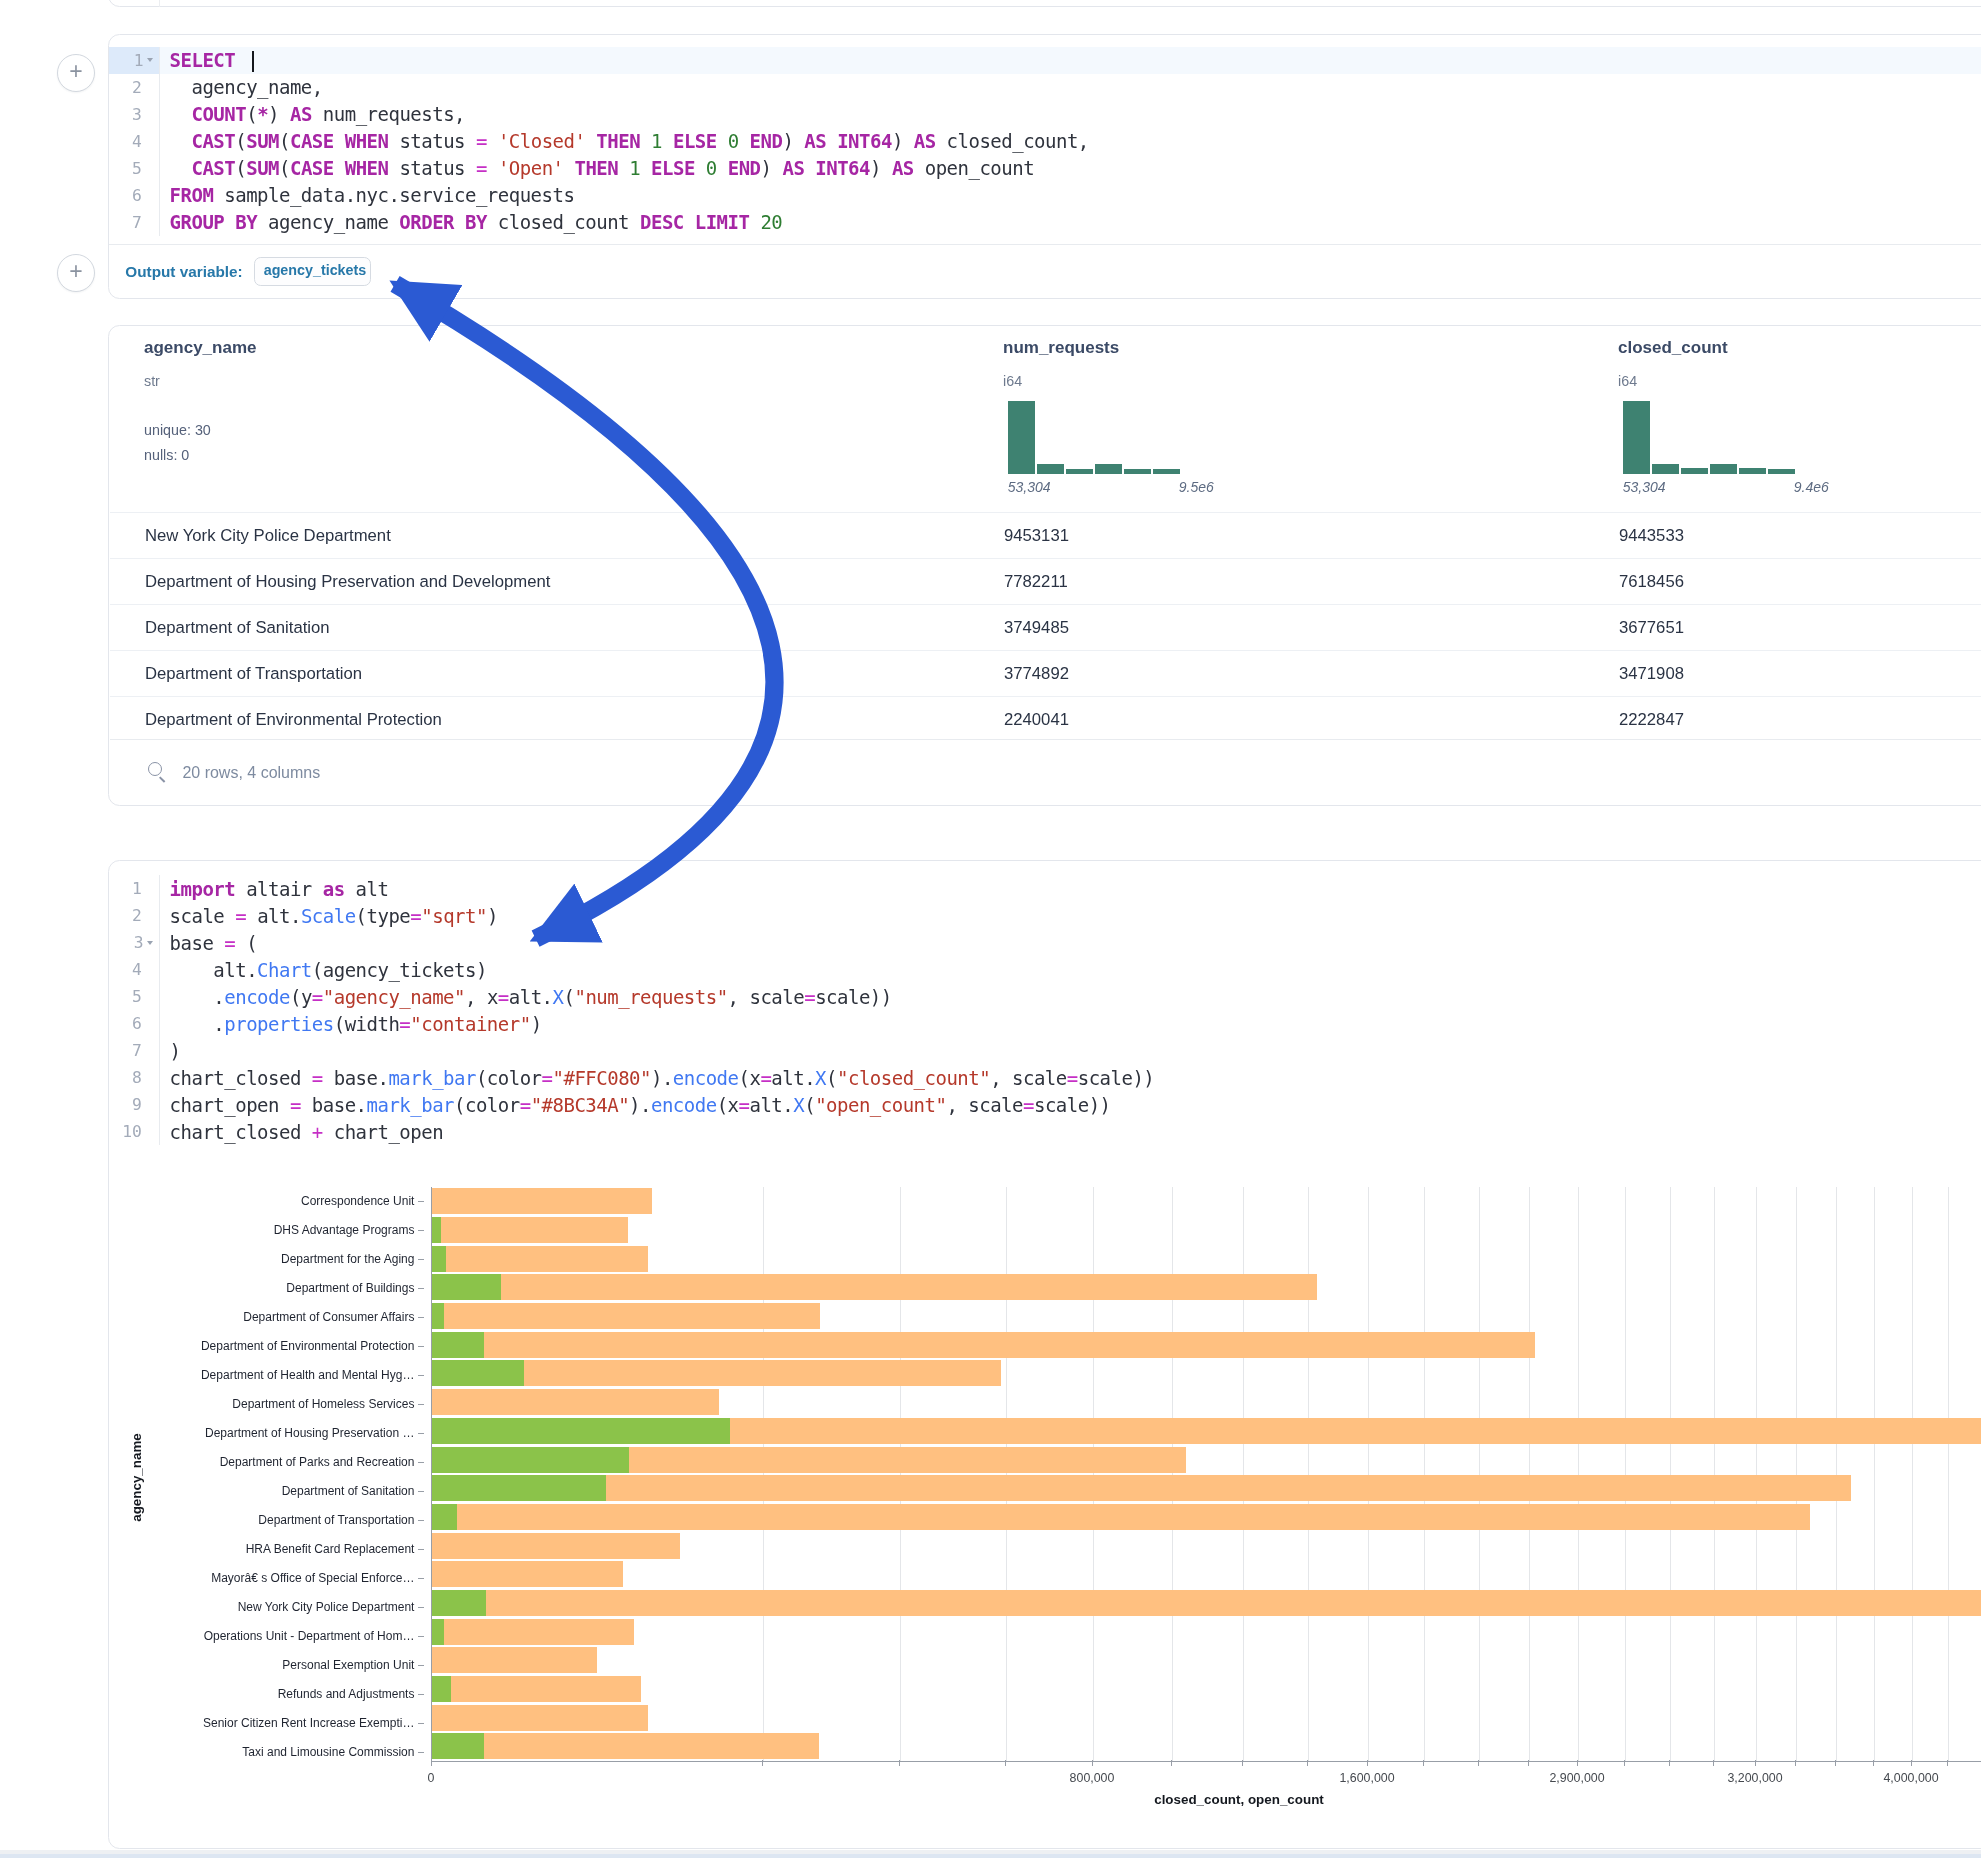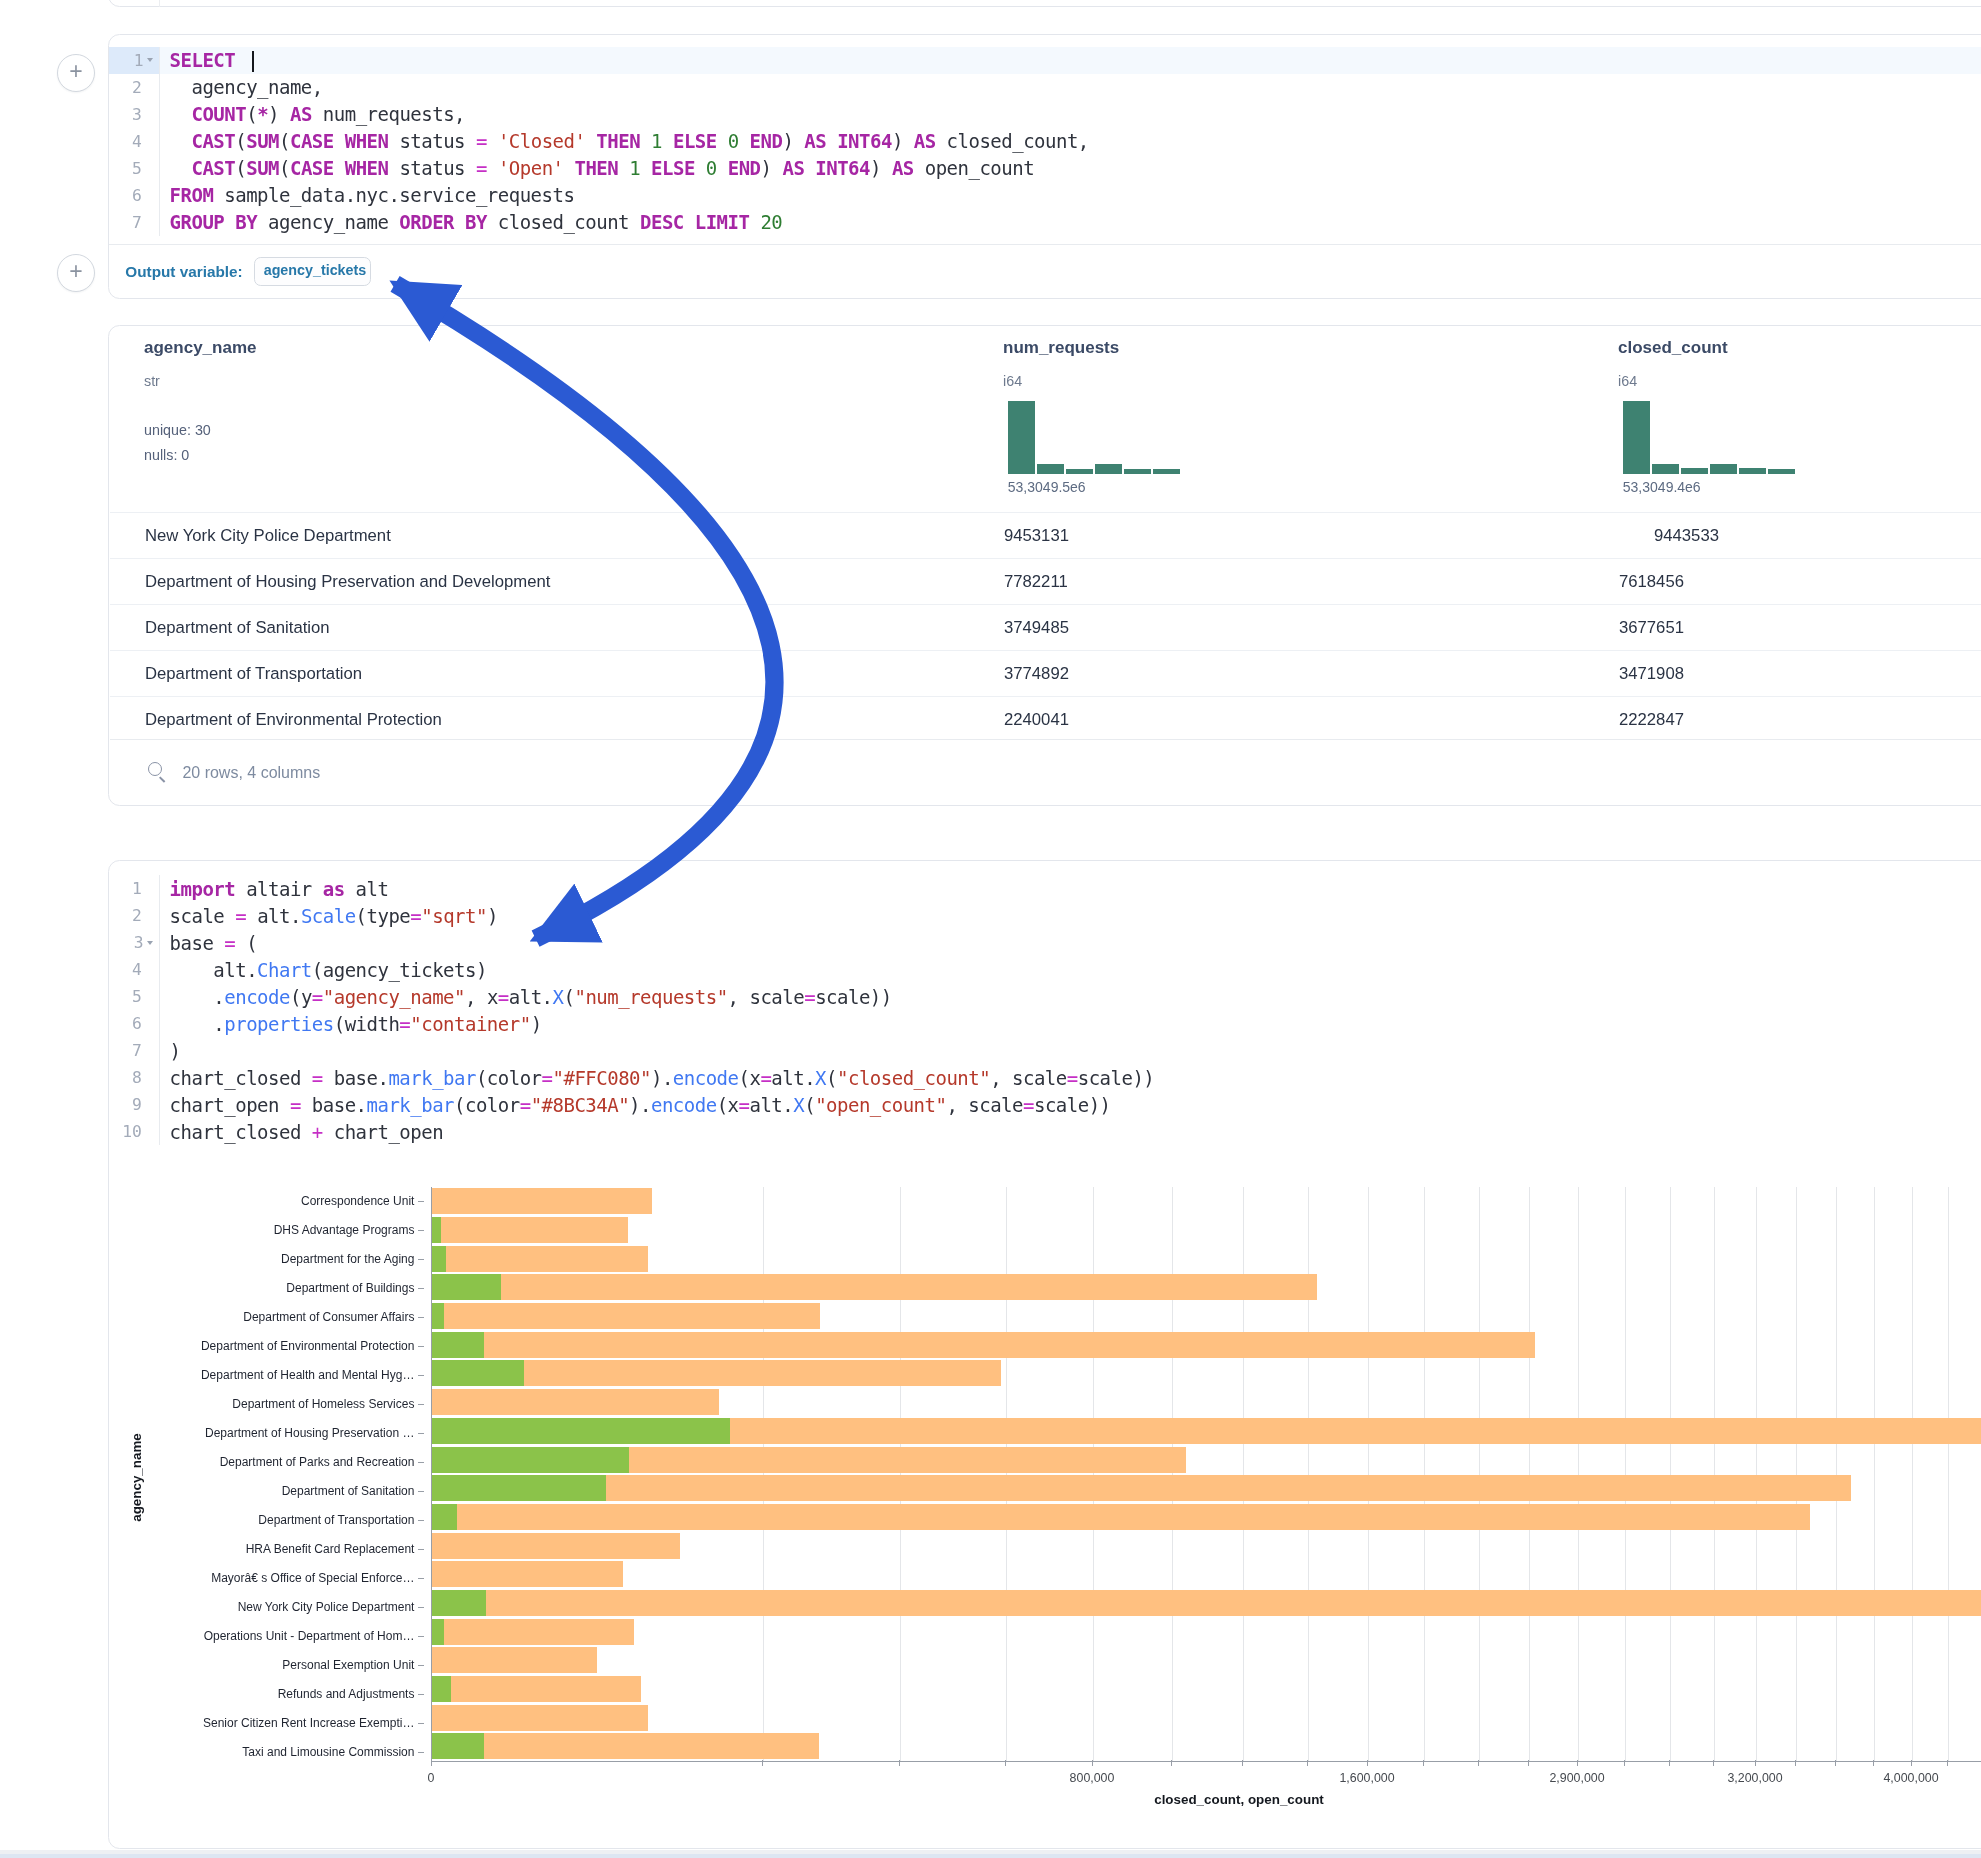--- a/index.html
+++ b/index.html
@@ -57,22 +57,22 @@
     border:1px solid #d6dbe2;border-radius:6.7px;background:#fdfdfe;
     padding:3.8px 8.6px;font-size:14.3px;font-weight:bold;color:#2778a9;
     overflow:hidden;white-space:nowrap;
   }
   
   .th-name{font-size:17px;font-weight:bold;color:#3b4a66;}
   .th-type{font-size:14.3px;color:#6e7a8e;margin-top:6.7px;}
   .th-stat{font-size:14.3px;color:#55617a;line-height:25px;}
   .hist{position:absolute;width:172px;height:73px;display:flex;align-items:flex-end;gap:1.9px;}
   .hist .hbar{flex:1;background:#3e8271;}
-  .hist-labels{position:absolute;width:206px;display:flex;
-               font-size:14px;color:#5d6b82;}
+  .hist-labels{position:absolute;width:206px;display:flex;justify-content:space-between;
+               font-size:14px;color:#5d6b82;font-style:italic;}
   .trow{position:absolute;left:1px;right:0;height:46px;border-top:1px solid #edf0f4;}
   .tcell{position:absolute;top:13.4px;font-size:16.7px;color:#2a3344;white-space:nowrap;}
   .tbl-footer{position:absolute;left:1px;right:0;bottom:0;height:65px;
               border-top:1px solid #e8ebef;display:flex;align-items:center;}
   .mag{position:relative;width:21px;height:21px;margin-left:38px;}
   .mag .lens{position:absolute;left:0;top:0;width:12.4px;height:12.4px;border:1.9px solid #8a93a6;border-radius:50%;}
   .mag .handle{position:absolute;left:13.4px;top:14.3px;width:2.4px;height:6.7px;background:#8a93a6;transform:rotate(-45deg);}
   .tbl-count{margin-left:13.4px;font-size:16px;color:#7e8ba0;}
   
   .plot{position:absolute;overflow:hidden;border-left:1px solid #989ea7;border-bottom:1px solid #989ea7;}
@@ -157,21 +157,21 @@
         <div class="hist-labels" style="left: 4.8px; top: 153px;">
           <span>53,304</span>
           <span>9.4e6</span>
         </div>
       </div>
     </div>
   <div id="tbl-rows">
       <div class="trow" style="top: 186px;">
         <div class="tcell" style="left: 35px;">New York City Police Department</div>
         <div class="tcell" style="left: 894px;">9453131</div>
-        <div class="tcell" style="left: 1509px; margin-left: 35px;">9443533</div>
+        <div class="tcell" style="left: 1509px;">9443533</div>
       </div>
       <div class="trow" style="top: 232px;">
         <div class="tcell" style="left: 35px;">Department of Housing Preservation and Development</div>
         <div class="tcell" style="left: 894px;">7782211</div>
         <div class="tcell" style="left: 1509px;">7618456</div>
       </div>
       <div class="trow" style="top: 278px;">
         <div class="tcell" style="left: 35px;">Department of Sanitation</div>
         <div class="tcell" style="left: 894px;">3749485</div>
         <div class="tcell" style="left: 1509px;">3677651</div>

